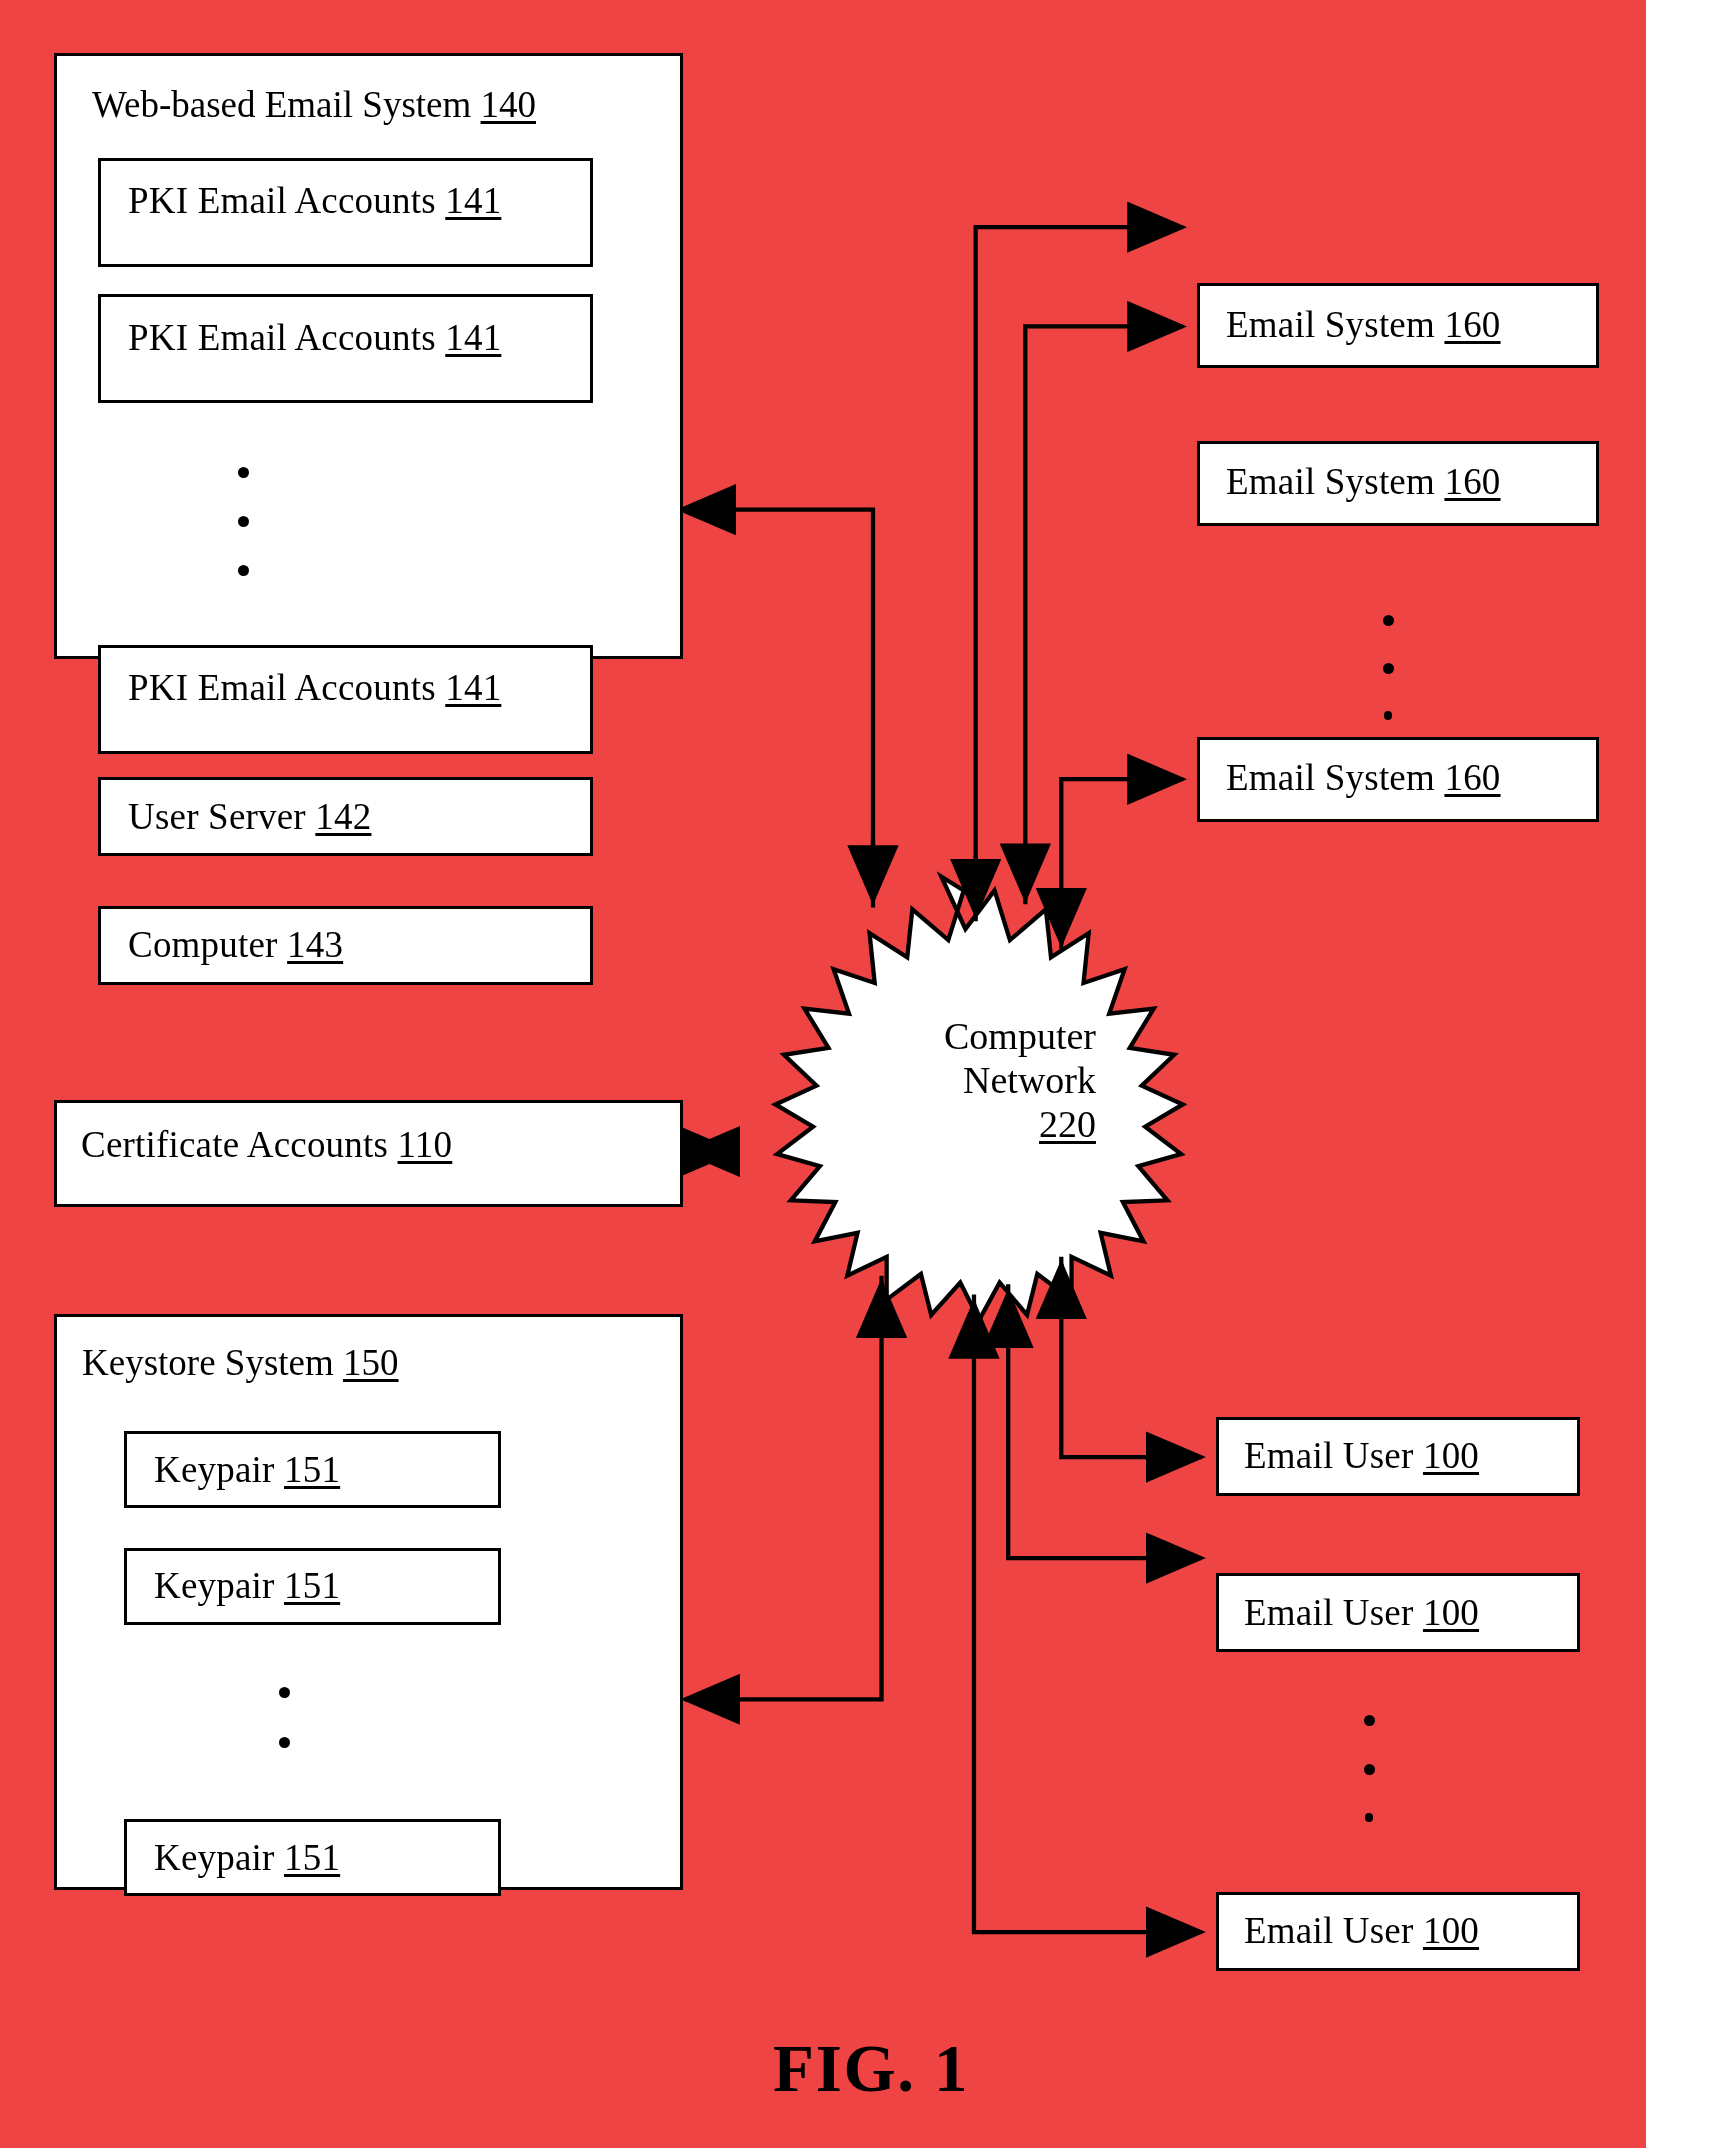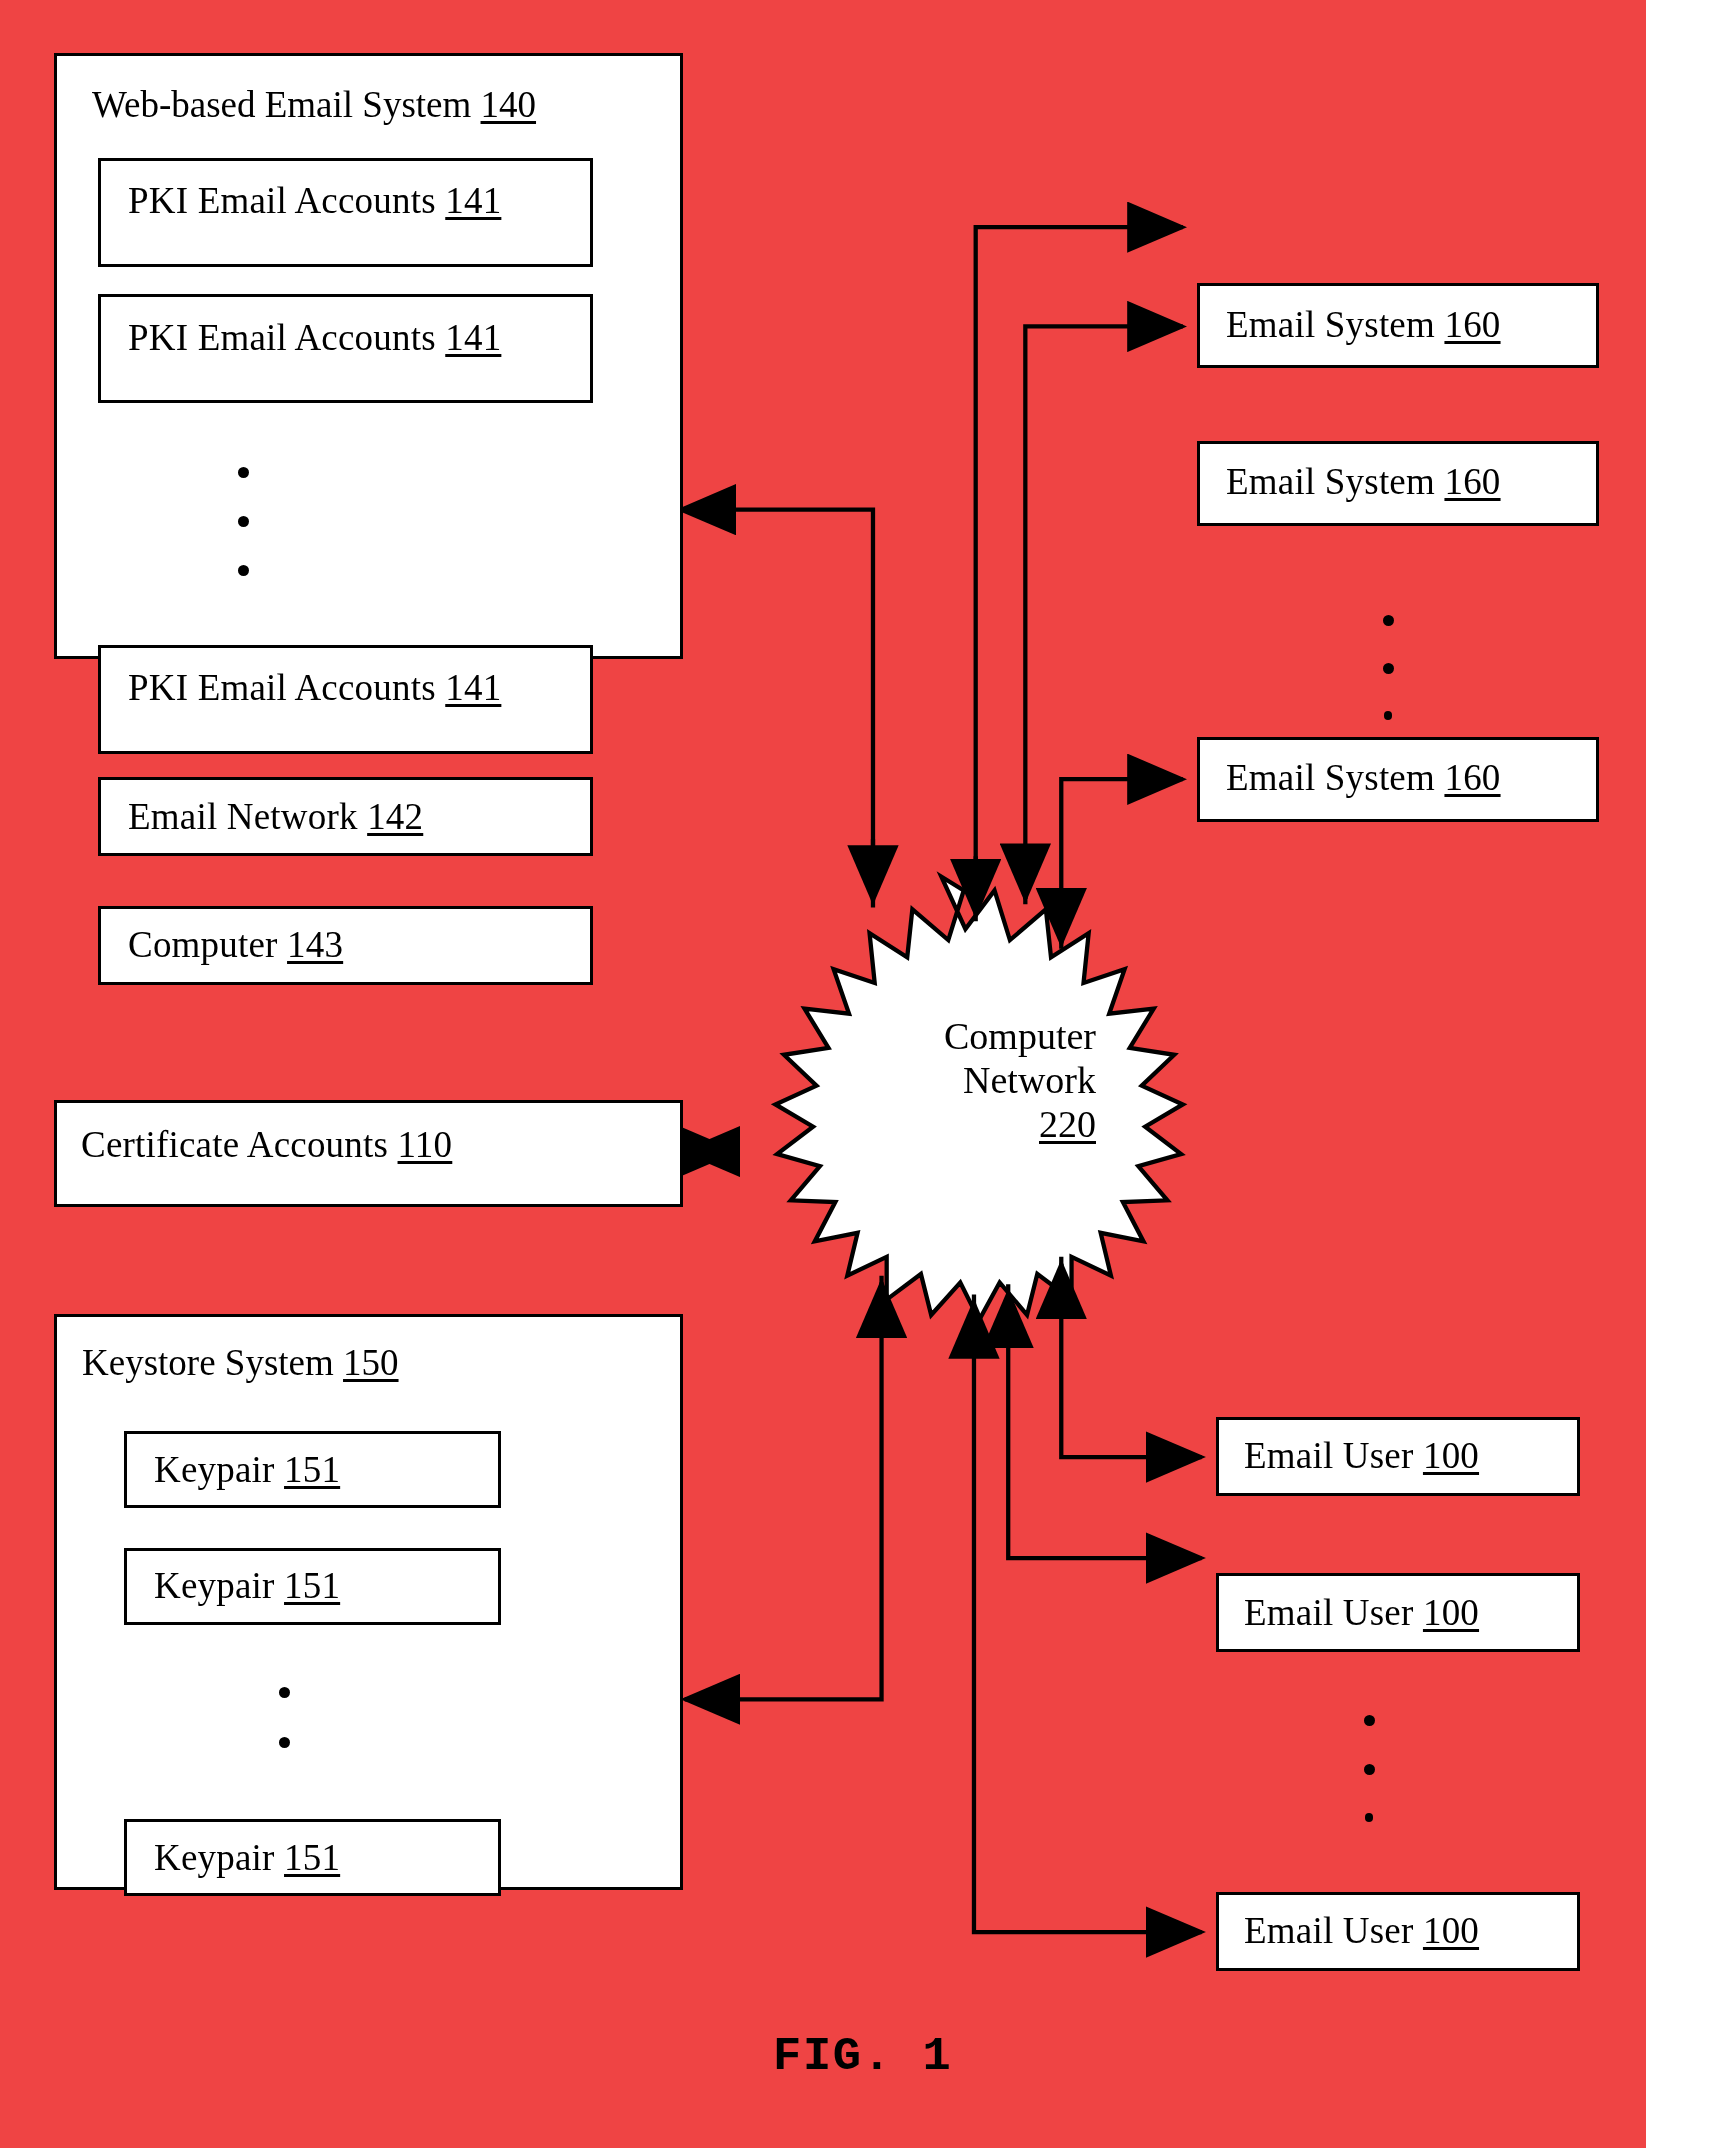--- a/index.html
+++ b/index.html
@@ -72,23 +72,23 @@
     text-align: center;
     font-size: 38px;
     line-height: 1.16;
     white-space: nowrap;
   }
   .cloud-num { text-decoration: underline; text-underline-offset: 4.3px; }
 
   
   #fig-caption {
     position: absolute;
-    font-family: Liberation Mono, monospace;
+    font-family: Liberation Serif, serif;
     font-weight: bold;
-    font-size: 47px;
+    font-size: 67px;
     letter-spacing: 1.7px;
     white-space: nowrap;
   }
 </style>
 </head>
 <body>
 
 <div id="figure-root">
 
   <svg id="wires" viewBox="0 0 2019 2510" xmlns="http://www.w3.org/2000/svg">
@@ -169,21 +169,21 @@
   </div>
 
   <div class="box" style="left:98px; top:645px; width:495px; height:109px;"></div>
   <div class="box-label" style="left:128px; top:669px;">
     <span>PKI Email Accounts</span>
      <span class="lbl-num">141</span>
   </div>
 
   <div class="box" style="left:98px; top:777px; width:495px; height:79px;"></div>
   <div class="box-label" style="left:128px; top:798px;">
-    <span>Email Network</span>
+    <span>User Server</span>
      <span class="lbl-num">142</span>
   </div>
 
   <div class="box" style="left:98px; top:906px; width:495px; height:79px;"></div>
   <div class="box-label" style="left:128px; top:926px;">
     <span>Computer</span>
      <span class="lbl-num">143</span>
   </div>
 
   <div class="box" style="left:54px; top:1100px; width:629px; height:107px;"></div>

